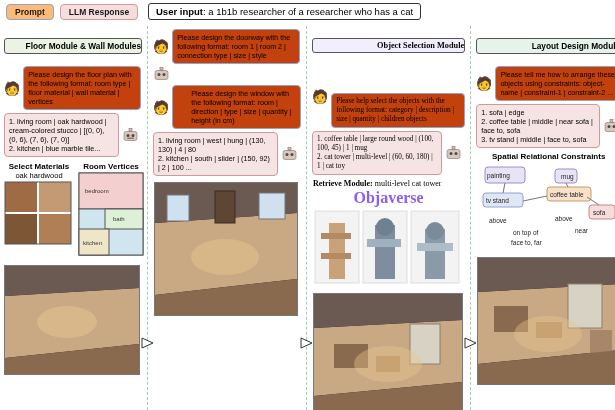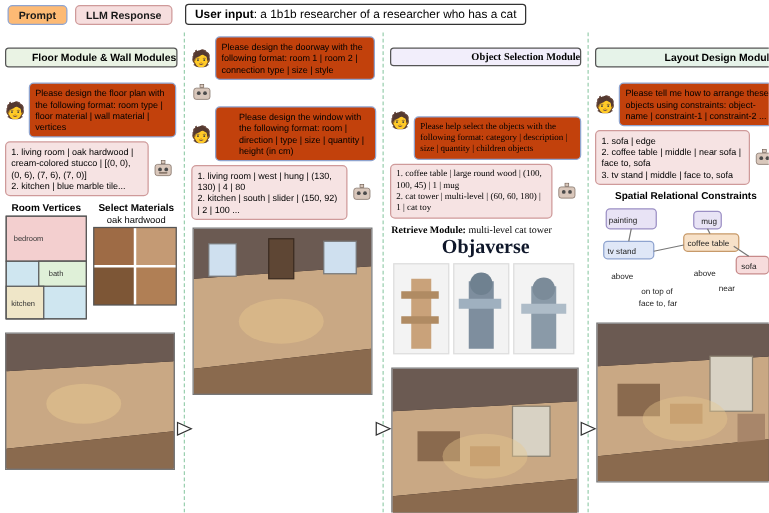--- a/index.html
+++ b/index.html
@@ -21,21 +21,21 @@
   .h2{background:#eef2fb;}
   .h3{background:#f2eefb;}
   .h4{background:#e6f3e9;}
   .divider{width:0;border-left:1.6px dashed #9bd0b0;margin:0 1px;height:384px;}
   .bubble{position:relative;border:1px solid #8fa4cf;background:#c2410c;border-radius:4px;font-size:7.2px;line-height:1.25;padding:3px 4px;}
   .bubble.resp{border-color:#cf9a9a;background:#f6e3e3;}
   .row{display:flex;align-items:center;gap:3px;margin:3px 4px 0 4px;}
   .face{font-size:13px;line-height:1;}
   .bot{width:17px;height:15px;flex:0 0 17px;}
   .b{font-weight:bold;}
-  .pink{color:#0f172a;font-weight:bold;}
+  .pink{color:#8b5cf6;font-weight:bold;}
   .sub{font-size:8px;font-weight:bold;text-align:center;margin-top:3px;}
   .arrow{position:absolute;bottom:60px;width:14px;height:14px;}
   .capt{font-size:7.5px;text-align:center;}
   .scene{border:1px solid #777;}
 </style>
 </head>
 <body>
 
 <div class="legend">
   <div class="chip prompt">Prompt</div>
@@ -59,42 +59,42 @@
 2. kitchen | blue marble tile...</div>
       <svg class="bot" viewBox="0 0 34 30">
         <rect x="4" y="7" width="26" height="18" rx="4" fill="#d9c7bb" stroke="#6b5a4e"></rect>
         <circle cx="12" cy="15" r="3" fill="#4b4b4b"></circle>
           <circle cx="22" cy="15" r="3" fill="#4b4b4b"></circle>
         <rect x="14" y="1" width="6" height="5" fill="#d9c7bb" stroke="#6b5a4e"></rect>
         <rect x="10" y="19" width="14" height="3" rx="1.5" fill="#8b7a6d"></rect>
       </svg>
     </div>
     <div style="display:flex;gap:2px;margin:2px 3px 0 3px;">
+      <div style="width:72px;">
+        <div class="sub">Select Materials</div>
+        <div class="capt">oak hardwood</div>
+        <svg width="72" height="74" viewBox="0 0 72 74">
+          <rect x="2" y="2" width="32" height="30" fill="#9e6b45"></rect>
+            <rect x="36" y="2" width="32" height="30" fill="#c49a74"></rect>
+          <rect x="2" y="34" width="32" height="30" fill="#7d5636"></rect>
+            <rect x="36" y="34" width="32" height="30" fill="#b07f55"></rect>
+          <rect x="2" y="2" width="66" height="62" fill="none" stroke="#555"></rect>
+        </svg>
+      </div>
       <div style="width:68px;">
         <div class="sub">Room Vertices</div>
         <svg width="68" height="86" viewBox="0 0 68 86">
           <rect x="2" y="2" width="64" height="82" fill="#f6d9d9" stroke="#555"></rect>
           <rect x="2" y="2" width="64" height="36" fill="#f3cfcf" stroke="#555"></rect>
           <rect x="2" y="38" width="64" height="46" fill="#cfe6f0" stroke="#555"></rect>
           <rect x="28" y="38" width="38" height="20" fill="#dff0d8" stroke="#555"></rect>
           <rect x="2" y="58" width="30" height="26" fill="#efe6c8" stroke="#555"></rect>
           <text x="8" y="22" font-size="6" fill="#333" font-family="Liberation Sans">bedroom</text>
           <text x="36" y="50" font-size="6" fill="#333" font-family="Liberation Sans">bath</text>
           <text x="6" y="74" font-size="6" fill="#333" font-family="Liberation Sans">kitchen</text>
-        </svg>
-      </div>
-      <div style="width:72px;">
-        <div class="sub">Select Materials</div>
-        <div class="capt">oak hardwood</div>
-        <svg width="72" height="74" viewBox="0 0 72 74">
-          <rect x="2" y="2" width="32" height="30" fill="#9e6b45"></rect>
-            <rect x="36" y="2" width="32" height="30" fill="#c49a74"></rect>
-          <rect x="2" y="34" width="32" height="30" fill="#7d5636"></rect>
-            <rect x="36" y="34" width="32" height="30" fill="#b07f55"></rect>
-          <rect x="2" y="2" width="66" height="62" fill="none" stroke="#555"></rect>
         </svg>
       </div>
     </div>
     <div style="margin:4px 4px 0 4px;">
       <svg width="134" height="108" viewBox="0 0 134 108" class="scene">
         <rect width="134" height="108" fill="#2e2320"></rect>
         <polygon points="0,30 134,22 134,78 0,92" fill="#c9a884"></polygon>
         <polygon points="0,0 134,0 134,22 0,30" fill="#6b5a52"></polygon>
         <polygon points="0,92 134,78 134,108 0,108" fill="#8a6a4e"></polygon>
         <ellipse cx="62" cy="56" rx="30" ry="16" fill="#e8c88f" opacity="0.5"></ellipse>

